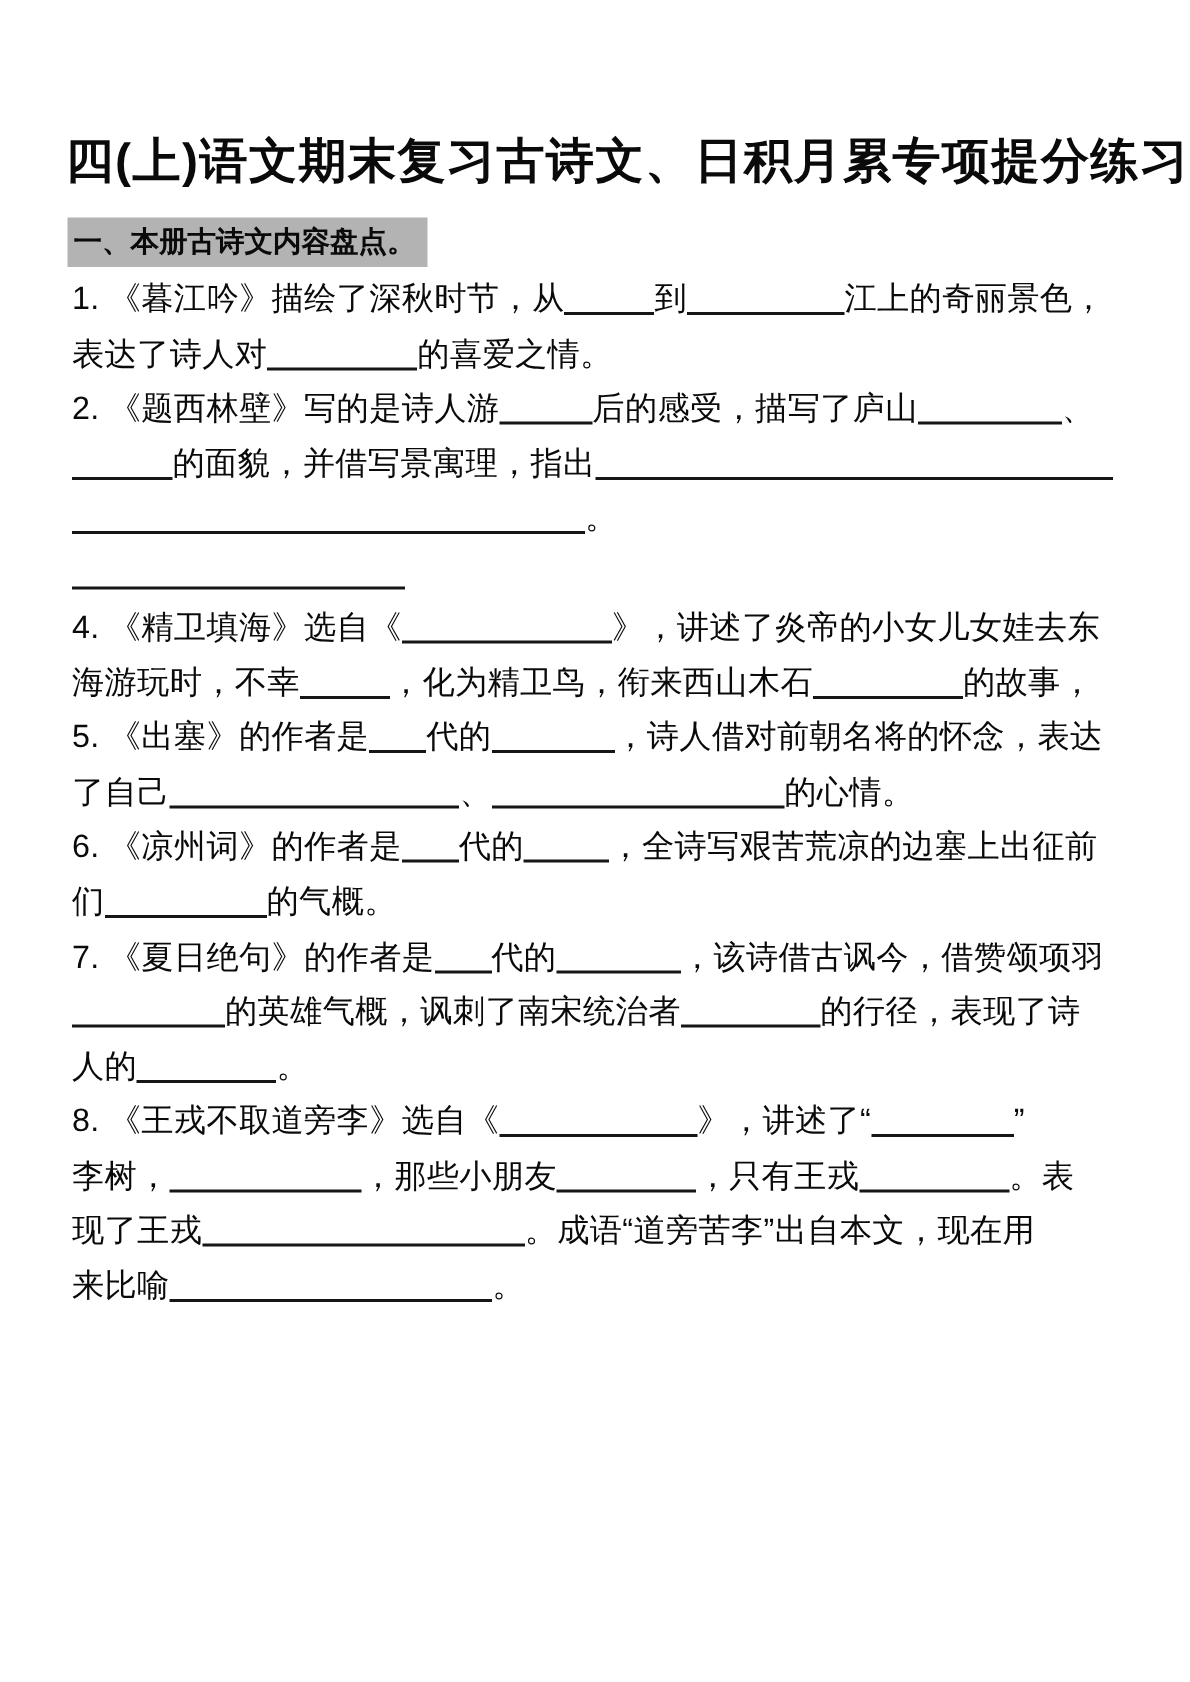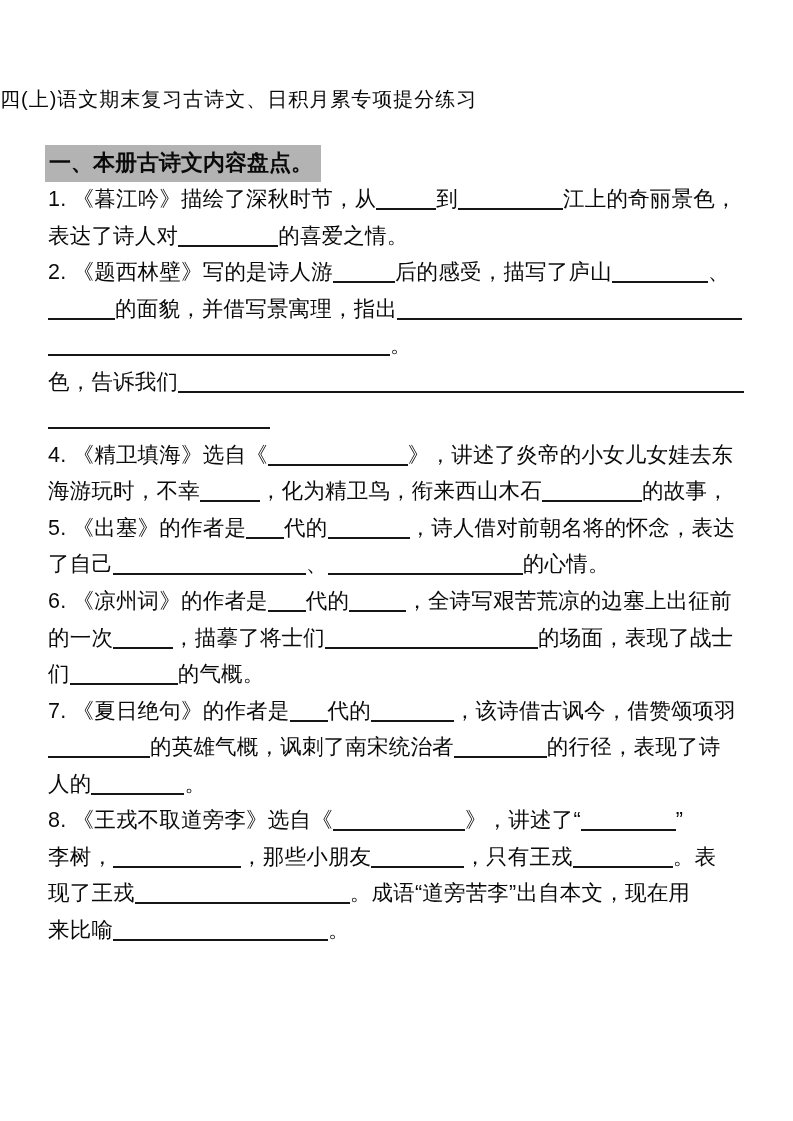--- a/index.html
+++ b/index.html
@@ -12,33 +12,33 @@
     background: #ffffff;
     color: #0a0a0a;
     font-family: "Liberation Sans", "DejaVu Sans", sans-serif;
     overflow: hidden;
   }
   .title {
     position: absolute;
     top: 86px;
     left: 0;
     width: 100%;
-    text-align: left;
-    font-size: 20px;
-    font-weight: 400;
+    text-align: right;
+    font-size: 32px;
+    font-weight: 700;
     letter-spacing: 1px;
     white-space: nowrap;
   }
   .section-header {
     position: absolute;
     top: 145px;
     left: 45px;
     display: inline-block;
     background: #b3b3b3;
-    font-size: 22px;
+    font-size: 19px;
     font-weight: 800;
     padding: 3px 8px 4px 4px;
     white-space: nowrap;
   }
   .lines {
     position: absolute;
     top: 181px;
     left: 48px;
     width: 710px;
   }
@@ -63,28 +63,26 @@
   <div class="title">四(上)语文期末复习古诗文、日积月累专项提分练习</div>
 
   <div class="section-header">一、本册古诗文内容盘点。</div>
 
   <div class="lines">
       <div class="line"><span class="txt">1. 《暮江吟》描绘了深秋时节，从</span><span class="blank" style="width: 60px;"></span><span class="txt">到</span><span class="blank" style="width: 105px;"></span><span class="txt">江上的奇丽景色，</span></div>
       <div class="line"><span class="txt">表达了诗人对</span><span class="blank" style="width: 100px;"></span><span class="txt">的喜爱之情。</span></div>
       <div class="line"><span class="txt">2. 《题西林壁》写的是诗人游</span><span class="blank" style="width: 62px;"></span><span class="txt">后的感受，描写了庐山</span><span class="blank" style="width: 96px;"></span><span class="txt">、</span></div>
       <div class="line"><span class="blank" style="width: 67px;"></span><span class="txt">的面貌，并借写景寓理，指出</span><span class="blank" style="width: 345px;"></span></div>
       <div class="line"><span class="blank" style="width: 342px;"></span><span class="txt">。</span></div>
-      <div class="line"><span class="txt">色，告诉我们</span><span class="blank" style="width: 566px;"></span></div>
       <div class="line"><span class="blank" style="width: 222px;"></span></div>
       <div class="line"><span class="txt">4. 《精卫填海》选自《</span><span class="blank" style="width: 140px;"></span><span class="txt">》，讲述了炎帝的小女儿女娃去东</span></div>
       <div class="line"><span class="txt">海游玩时，不幸</span><span class="blank" style="width: 60px;"></span><span class="txt">，化为精卫鸟，衔来西山木石</span><span class="blank" style="width: 100px;"></span><span class="txt">的故事，</span></div>
       <div class="line"><span class="txt">5. 《出塞》的作者是</span><span class="blank" style="width: 38px;"></span><span class="txt">代的</span><span class="blank" style="width: 82px;"></span><span class="txt">，诗人借对前朝名将的怀念，表达</span></div>
       <div class="line"><span class="txt">了自己</span><span class="blank" style="width: 193px;"></span><span class="txt">、</span><span class="blank" style="width: 195px;"></span><span class="txt">的心情。</span></div>
       <div class="line"><span class="txt">6. 《凉州词》的作者是</span><span class="blank" style="width: 38px;"></span><span class="txt">代的</span><span class="blank" style="width: 57px;"></span><span class="txt">，全诗写艰苦荒凉的边塞上出征前</span></div>
-      <div class="line"><span class="txt">的一次</span><span class="blank" style="width: 60px;"></span><span class="txt">，描摹了将士们</span><span class="blank" style="width: 213px;"></span><span class="txt">的场面，表现了战士</span></div>
       <div class="line"><span class="txt">们</span><span class="blank" style="width: 108px;"></span><span class="txt">的气概。</span></div>
       <div class="line"><span class="txt">7. 《夏日绝句》的作者是</span><span class="blank" style="width: 38px;"></span><span class="txt">代的</span><span class="blank" style="width: 83px;"></span><span class="txt">，该诗借古讽今，借赞颂项羽</span></div>
       <div class="line"><span class="blank" style="width: 102px;"></span><span class="txt">的英雄气概，讽刺了南宋统治者</span><span class="blank" style="width: 93px;"></span><span class="txt">的行径，表现了诗</span></div>
       <div class="line"><span class="txt">人的</span><span class="blank" style="width: 93px;"></span><span class="txt">。</span></div>
       <div class="line"><span class="txt">8. 《王戎不取道旁李》选自《</span><span class="blank" style="width: 132px;"></span><span class="txt">》，讲述了“</span><span class="blank" style="width: 95px;"></span><span class="txt">”</span></div>
       <div class="line"><span class="txt">李树，</span><span class="blank" style="width: 128px;"></span><span class="txt">，那些小朋友</span><span class="blank" style="width: 93px;"></span><span class="txt">，只有王戎</span><span class="blank" style="width: 100px;"></span><span class="txt">。表</span></div>
       <div class="line"><span class="txt">现了王戎</span><span class="blank" style="width: 215px;"></span><span class="txt">。成语“道旁苦李”出自本文，现在用</span></div>
       <div class="line"><span class="txt">来比喻</span><span class="blank" style="width: 215px;"></span><span class="txt">。</span></div>
     </div>
 </div>

